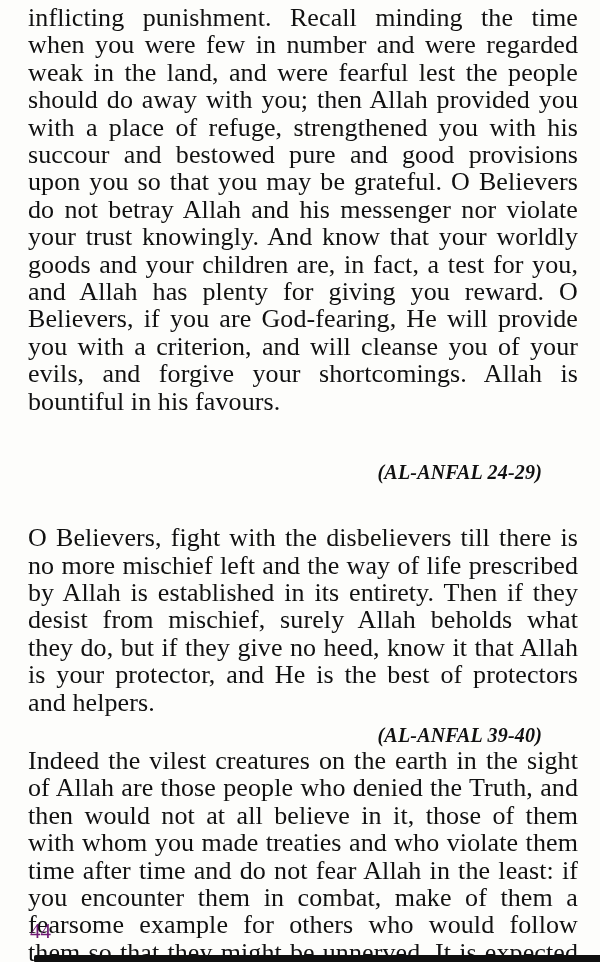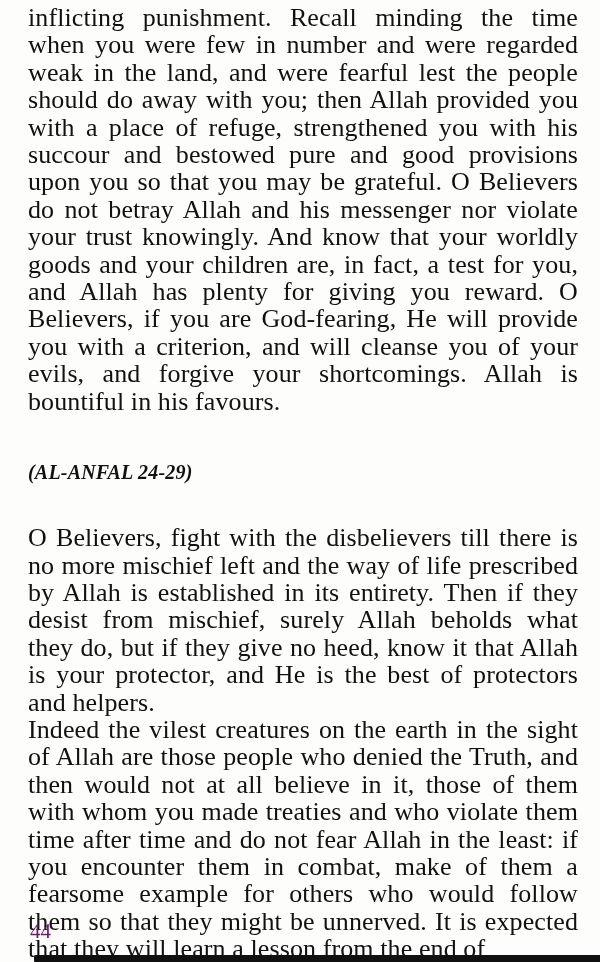--- a/index.html
+++ b/index.html
@@ -27,20 +27,21 @@
     font-size: 26px;
     line-height: 27.4px;
     text-align: justify;
     margin: 0;
     letter-spacing: 0.1px;
   }
   .citation {
     font-size: 20px;
     font-weight: bold;
     font-style: italic;
+    text-align: right;
     margin: 0;
     padding-right: 36px;
     letter-spacing: 0.2px;
   }
   .citation-1 {
     margin-top: 46px;
     margin-bottom: 40px;
   }
   .citation-2 {
     margin-top: 8px;
@@ -67,20 +68,21 @@
 <body>
 
 <div class="scan-page">
   <div class="text-column">
     <p class="body-para">inflicting punishment. Recall minding the time when you were few in number and were regarded weak in the land, and were fearful lest the people should do away with you; then Allah provided you with a place of refuge, strengthened you with his succour and bestowed pure and good provisions upon you so that you may be grateful. O Believers do not betray Allah and his messenger nor violate your trust knowingly. And know that your worldly goods and your children are, in fact, a test for you, and Allah has plenty for giving you reward. O Believers, if you are God-fearing, He will provide you with a criterion, and will cleanse you of your evils, and forgive your shortcomings. Allah is bountiful in his favours.</p>
 
     <p class="citation citation-1">(AL-ANFAL 24-29)</p>
 
     <p class="body-para">O Believers, fight with the disbelievers till there is no more mischief left and the way of life prescribed by Allah is established in its entirety. Then if they desist from mischief, surely Allah beholds what they do, but if they give no heed, know it that Allah is your protector, and He is the best of protectors and helpers.</p>
 
+    <p class="citation citation-2">(AL-ANFAL 39-40)</p>
 
     <p class="body-para">Indeed the vilest creatures on the earth in the sight of Allah are those people who denied the Truth, and then would not at all believe in it, those of them with whom you made treaties and who violate them time after time and do not fear Allah in the least: if you encounter them in combat, make of them a fearsome example for others who would follow them so that they might be unnerved. It is expected that they will learn a lesson from the end of</p>
   </div>
 
   <div class="page-number">44</div>
 
   <div class="scan-edge-bar"></div>
 </div>
 
 </body></html>

